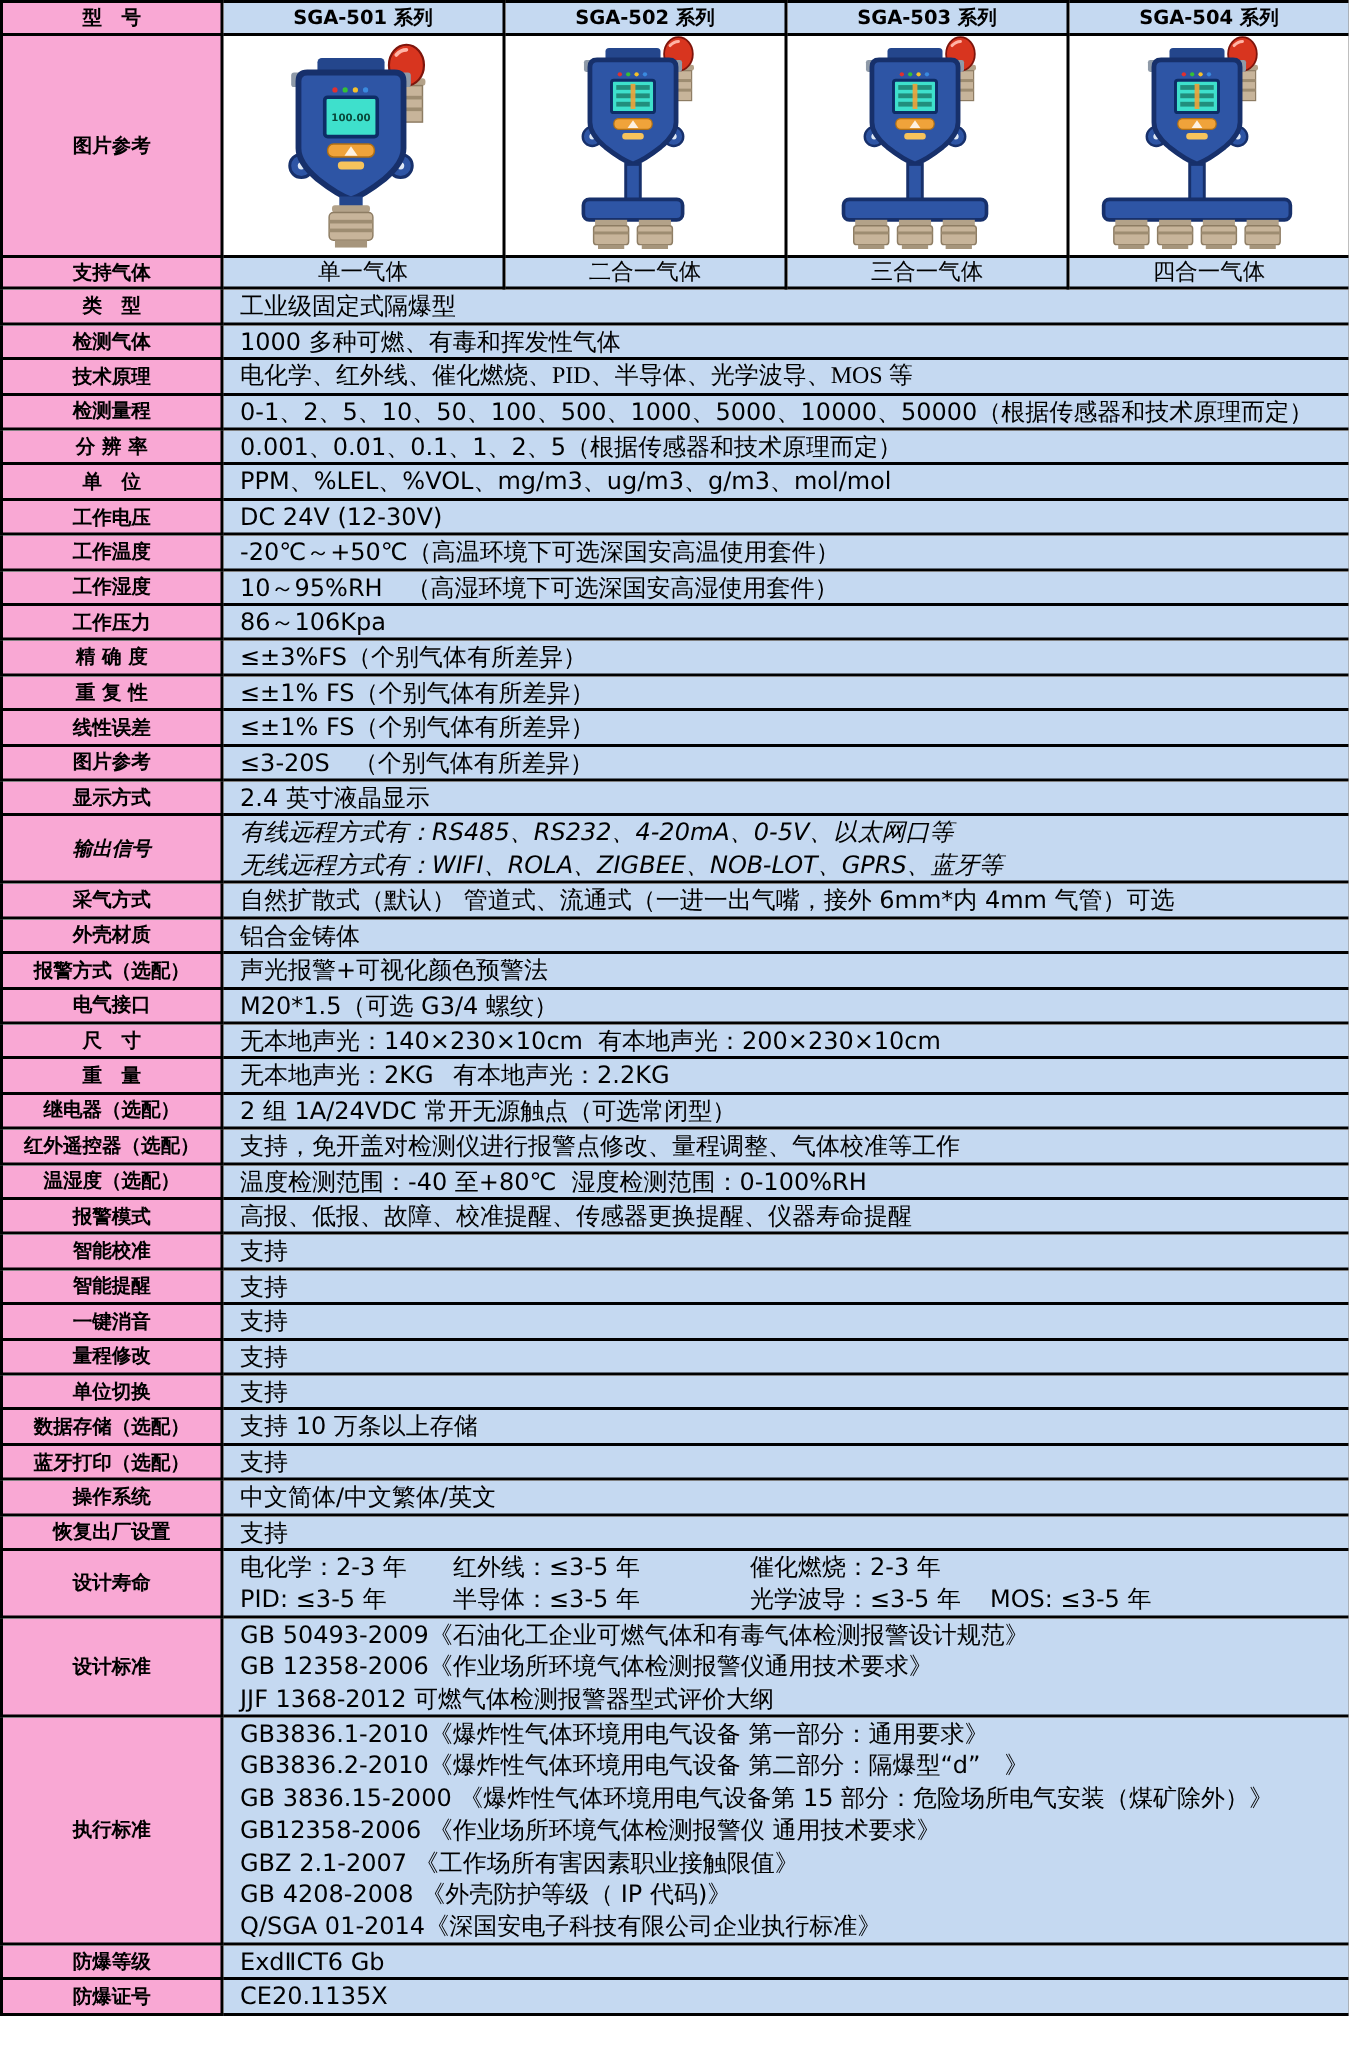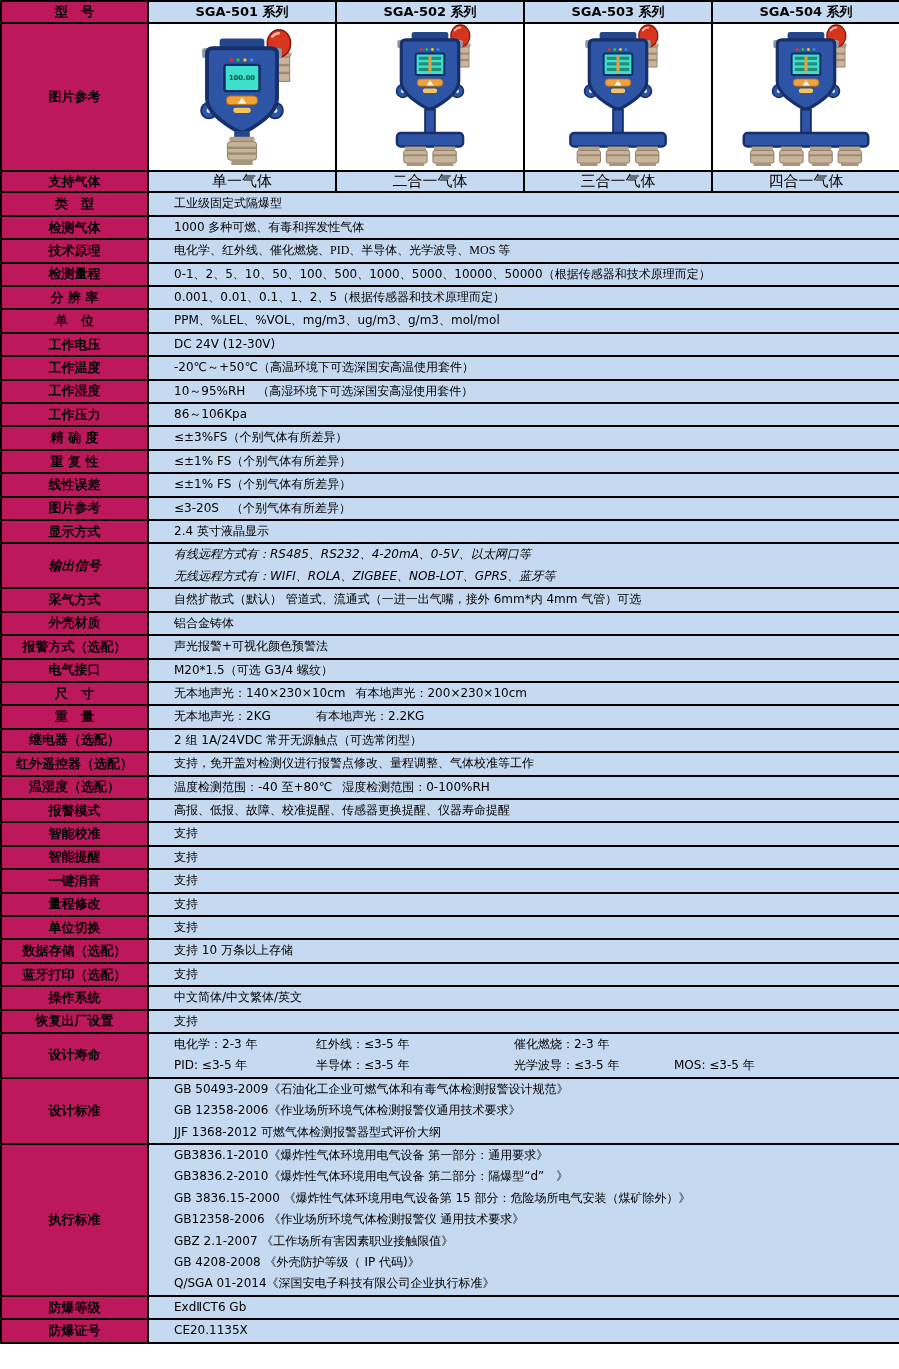--- a/index.html
+++ b/index.html
@@ -1,23 +1,23 @@
 <!DOCTYPE html>
 <html><head>
 <meta charset="utf-8">
 <style>
   html,body{margin:0;padding:0;background:#fff;}
   body{width:899px;font-family:"DejaVu Sans","Liberation Sans",sans-serif;color:#000;}
   table.spec{width:899px;border-collapse:collapse;table-layout:fixed;border:2px solid #000;}
   td{border:2px solid #000;padding:0;vertical-align:middle;overflow:hidden;}
-  td.lab{background:#be185d;text-align:center;font-weight:bold;font-size:13px;white-space:nowrap;}
+  td.lab{background:#f9a8d4;text-align:center;font-weight:bold;font-size:13px;white-space:nowrap;}
   td.hcol{background:#C5D9F1;text-align:center;font-weight:bold;font-size:13px;}
   td.gcol{background:#C5D9F1;text-align:center;font-size:15px;}
-  td.icell{background:#FFFFFF;text-align:center;vertical-align:middle;}
-  td.val{background:#C5D9F1;text-align:left;font-size:12px;padding:0 4px 0 25px;margin-left:12px;}
+  td.icell{background:#FFFFFF;vertical-align:middle;}
+  td.val{background:#C5D9F1;text-align:left;font-size:16px;padding:0 4px 0 11px;margin-left:12px;}
   .line{line-height:21.4px;white-space:nowrap;}
   .line .seg{display:inline-block;padding-right:10px;}
   .line .seg:nth-child(1){min-width:132px;}
   .line .seg:nth-child(2){min-width:188px;}
   .line .seg:nth-child(3){min-width:150px;}
   .det-wrap{display:inline-block;}
 </style>
 </head>
 <body>
 

